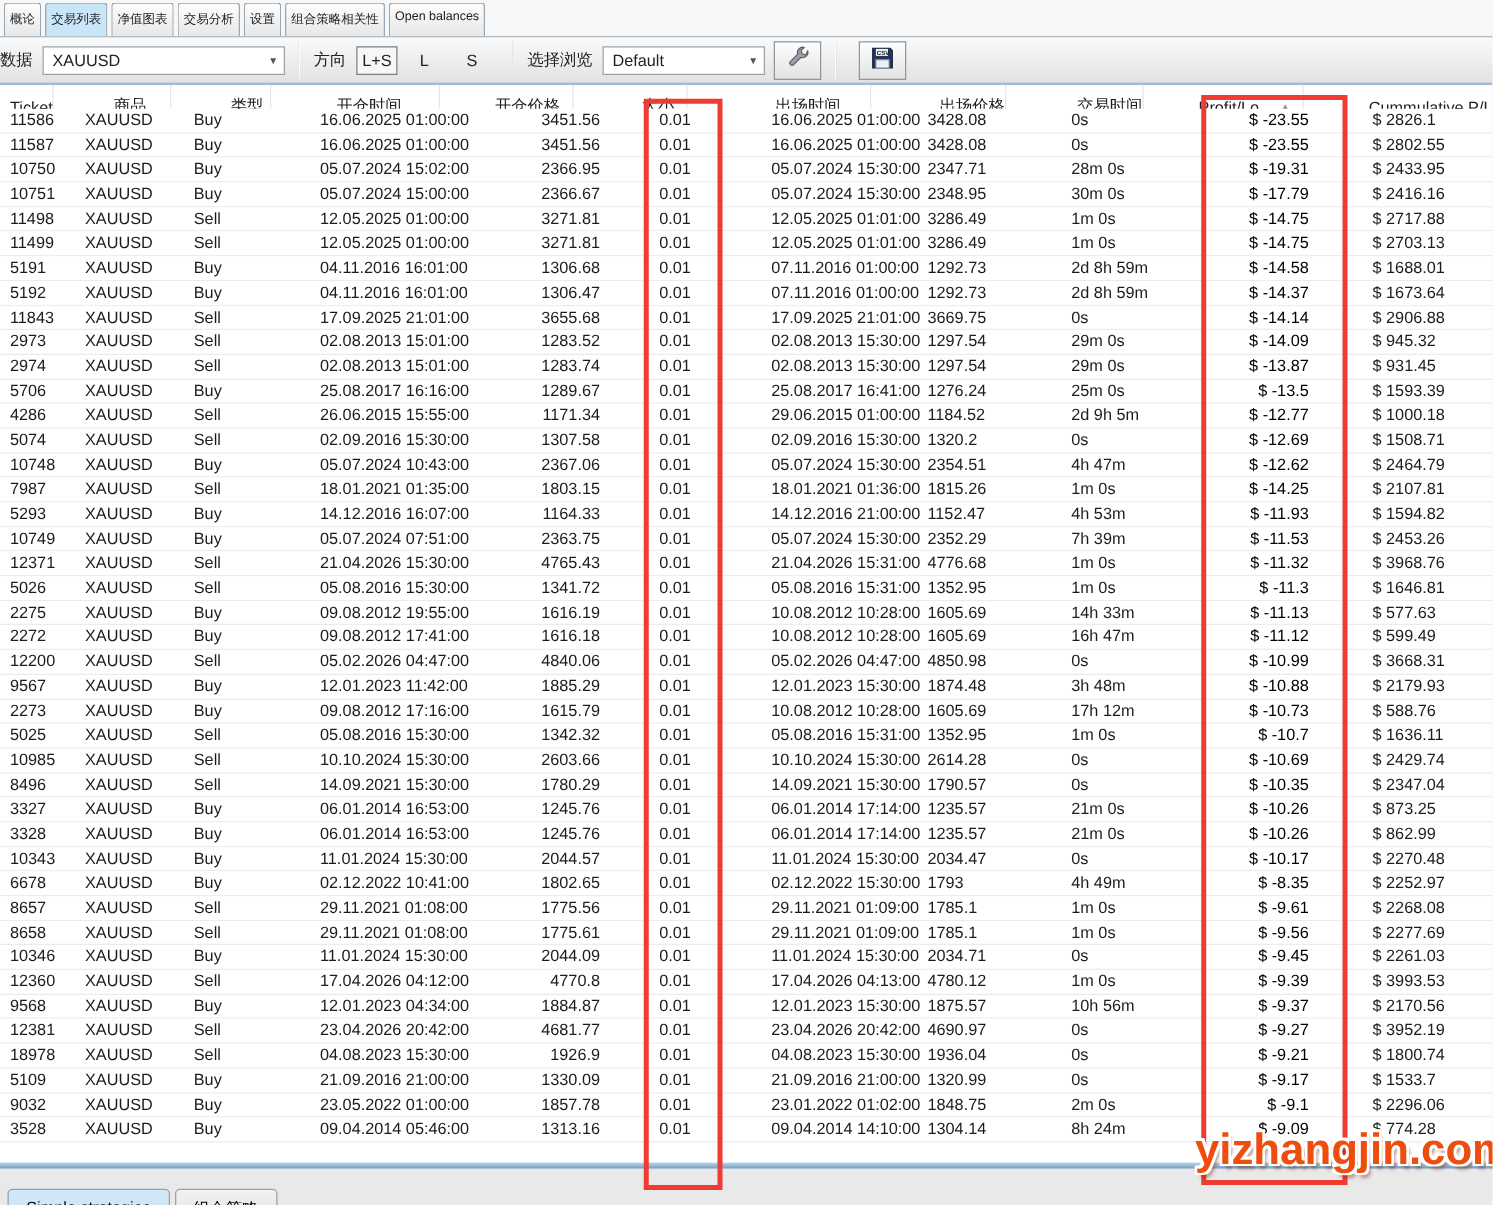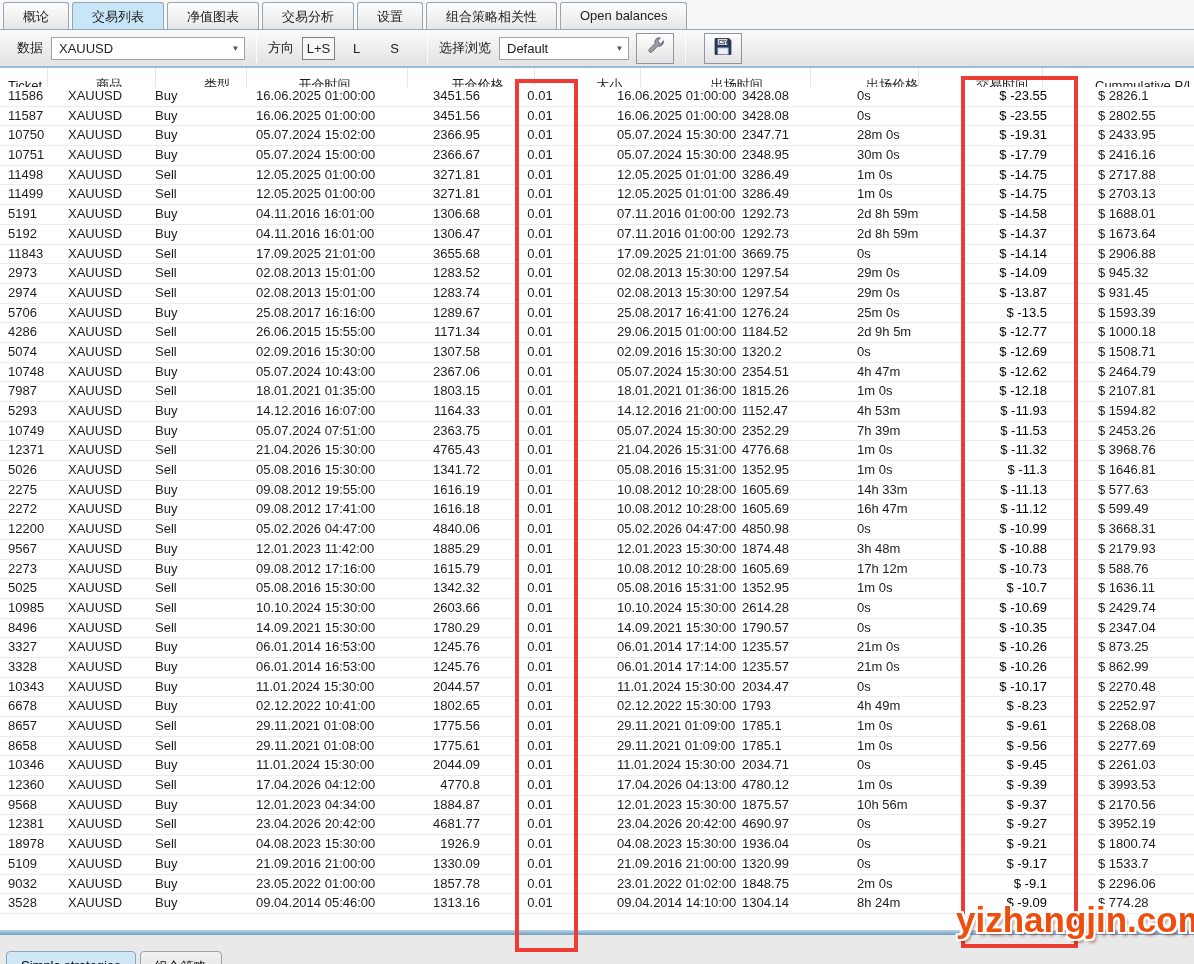--- a/index.html
+++ b/index.html
@@ -4,29 +4,29 @@
 <style>
   * { margin:0; padding:0; box-sizing:border-box; }
   html,body { width:1194px; height:964px; overflow:hidden;
     font-family:"Liberation Sans","DejaVu Sans",sans-serif; background:#efefef; }
   #app { position:relative; width:1194px; height:964px; background:#fff; }
 
   
   .tabbar { position:absolute; top:0; left:0; width:100%; height:30px;
     background:#f7f7f7; border-bottom:1px solid #97a6b4;
     display:flex; align-items:flex-end; padding-left:3px; gap:3px; }
-  .tab { height:27px; padding:5px 19px 0; font-size:13px; color:#222;
+  .tab { height:27px; padding:5px 4px 0; font-size:10px; color:#222;
     border:1px solid #97a6b4; border-bottom:none; border-radius:3px 3px 0 0;
     background:linear-gradient(#fdfdfd,#e7e7e7); white-space:nowrap; cursor:default; }
   .tab.active { background:#c9e5f8; }
 
   
   .toolbar { position:absolute; top:30px; left:0; width:100%; height:38px;
     background:linear-gradient(#fafafa,#e2e2e2); border-bottom:2px solid #9fbcd6;
-    display:flex; align-items:center; padding:0 17px; font-size:13px; color:#222; }
+    display:flex; align-items:center; padding:0 0; font-size:13px; color:#222; }
   .tb-label { margin-right:8px; white-space:nowrap; }
   .dropdown { display:flex; align-items:center; justify-content:space-between;
     background:#fff; border:1px solid #9aa2aa; height:23px; padding-left:7px; }
   .dd-symbol { width:194px; }
   .dd-view { width:130px; }
   .dd-arrow { width:17px; text-align:center; font-size:8px; color:#555; }
   .tool-sep { width:1px; height:30px; background:#b4b4b4; border-right:1px solid #fdfdfd; margin:0 11px; }
   .dir-btn { width:33px; text-align:center; padding:3px 0; margin-right:5px; }
   .dir-btn.selected { border:1px solid #768089; background:#f7f7f7; }
   .icon-btn { width:38px; height:31px; border:1px solid #8e979f; margin-left:7px;
@@ -141,20 +141,24 @@
   <div class="thead">
     <div class="th c1">Ticket</div>
     <div class="th c2">商品</div>
     <div class="th c3">类型</div>
     <div class="th c4">开仓时间</div>
     <div class="th c5">开仓价格</div>
     <div class="th c6">大小</div>
     <div class="th c7">出场时间</div>
     <div class="th c8">出场价格</div>
     <div class="th c9">交易时间</div>
+    <div class="th c10">
+      <span>Profit/Lo...</span>
+      <span class="sort-ic">▲</span>
+    </div>
     <div class="th c11">Cummulative P/L</div>
   </div>
 
   <div class="rows">
       <div class="tr">
         <div class="td c1">11586</div>
         <div class="td c2">XAUUSD</div>
         <div class="td c3">Buy</div>
         <div class="td c4">16.06.2025 01:00:00</div>
         <div class="td c5">3451.56</div>
@@ -350,21 +354,21 @@
       <div class="tr">
         <div class="td c1">7987</div>
         <div class="td c2">XAUUSD</div>
         <div class="td c3">Sell</div>
         <div class="td c4">18.01.2021 01:35:00</div>
         <div class="td c5">1803.15</div>
         <div class="td c6">0.01</div>
         <div class="td c7">18.01.2021 01:36:00</div>
         <div class="td c8">1815.26</div>
         <div class="td c9">1m 0s</div>
-        <div class="td c10 loss">$ -12.18</div>
+        <div class="td c10 loss">$ -14.25</div>
         <div class="td c11">$ 2107.81</div>
       </div>
       <div class="tr">
         <div class="td c1">5293</div>
         <div class="td c2">XAUUSD</div>
         <div class="td c3">Buy</div>
         <div class="td c4">14.12.2016 16:07:00</div>
         <div class="td c5">1164.33</div>
         <div class="td c6">0.01</div>
         <div class="td c7">14.12.2016 21:00:00</div>
@@ -558,21 +562,21 @@
       <div class="tr">
         <div class="td c1">6678</div>
         <div class="td c2">XAUUSD</div>
         <div class="td c3">Buy</div>
         <div class="td c4">02.12.2022 10:41:00</div>
         <div class="td c5">1802.65</div>
         <div class="td c6">0.01</div>
         <div class="td c7">02.12.2022 15:30:00</div>
         <div class="td c8">1793</div>
         <div class="td c9">4h 49m</div>
-        <div class="td c10 loss">$ -8.23</div>
+        <div class="td c10 loss">$ -8.35</div>
         <div class="td c11">$ 2252.97</div>
       </div>
       <div class="tr">
         <div class="td c1">8657</div>
         <div class="td c2">XAUUSD</div>
         <div class="td c3">Sell</div>
         <div class="td c4">29.11.2021 01:08:00</div>
         <div class="td c5">1775.56</div>
         <div class="td c6">0.01</div>
         <div class="td c7">29.11.2021 01:09:00</div>

